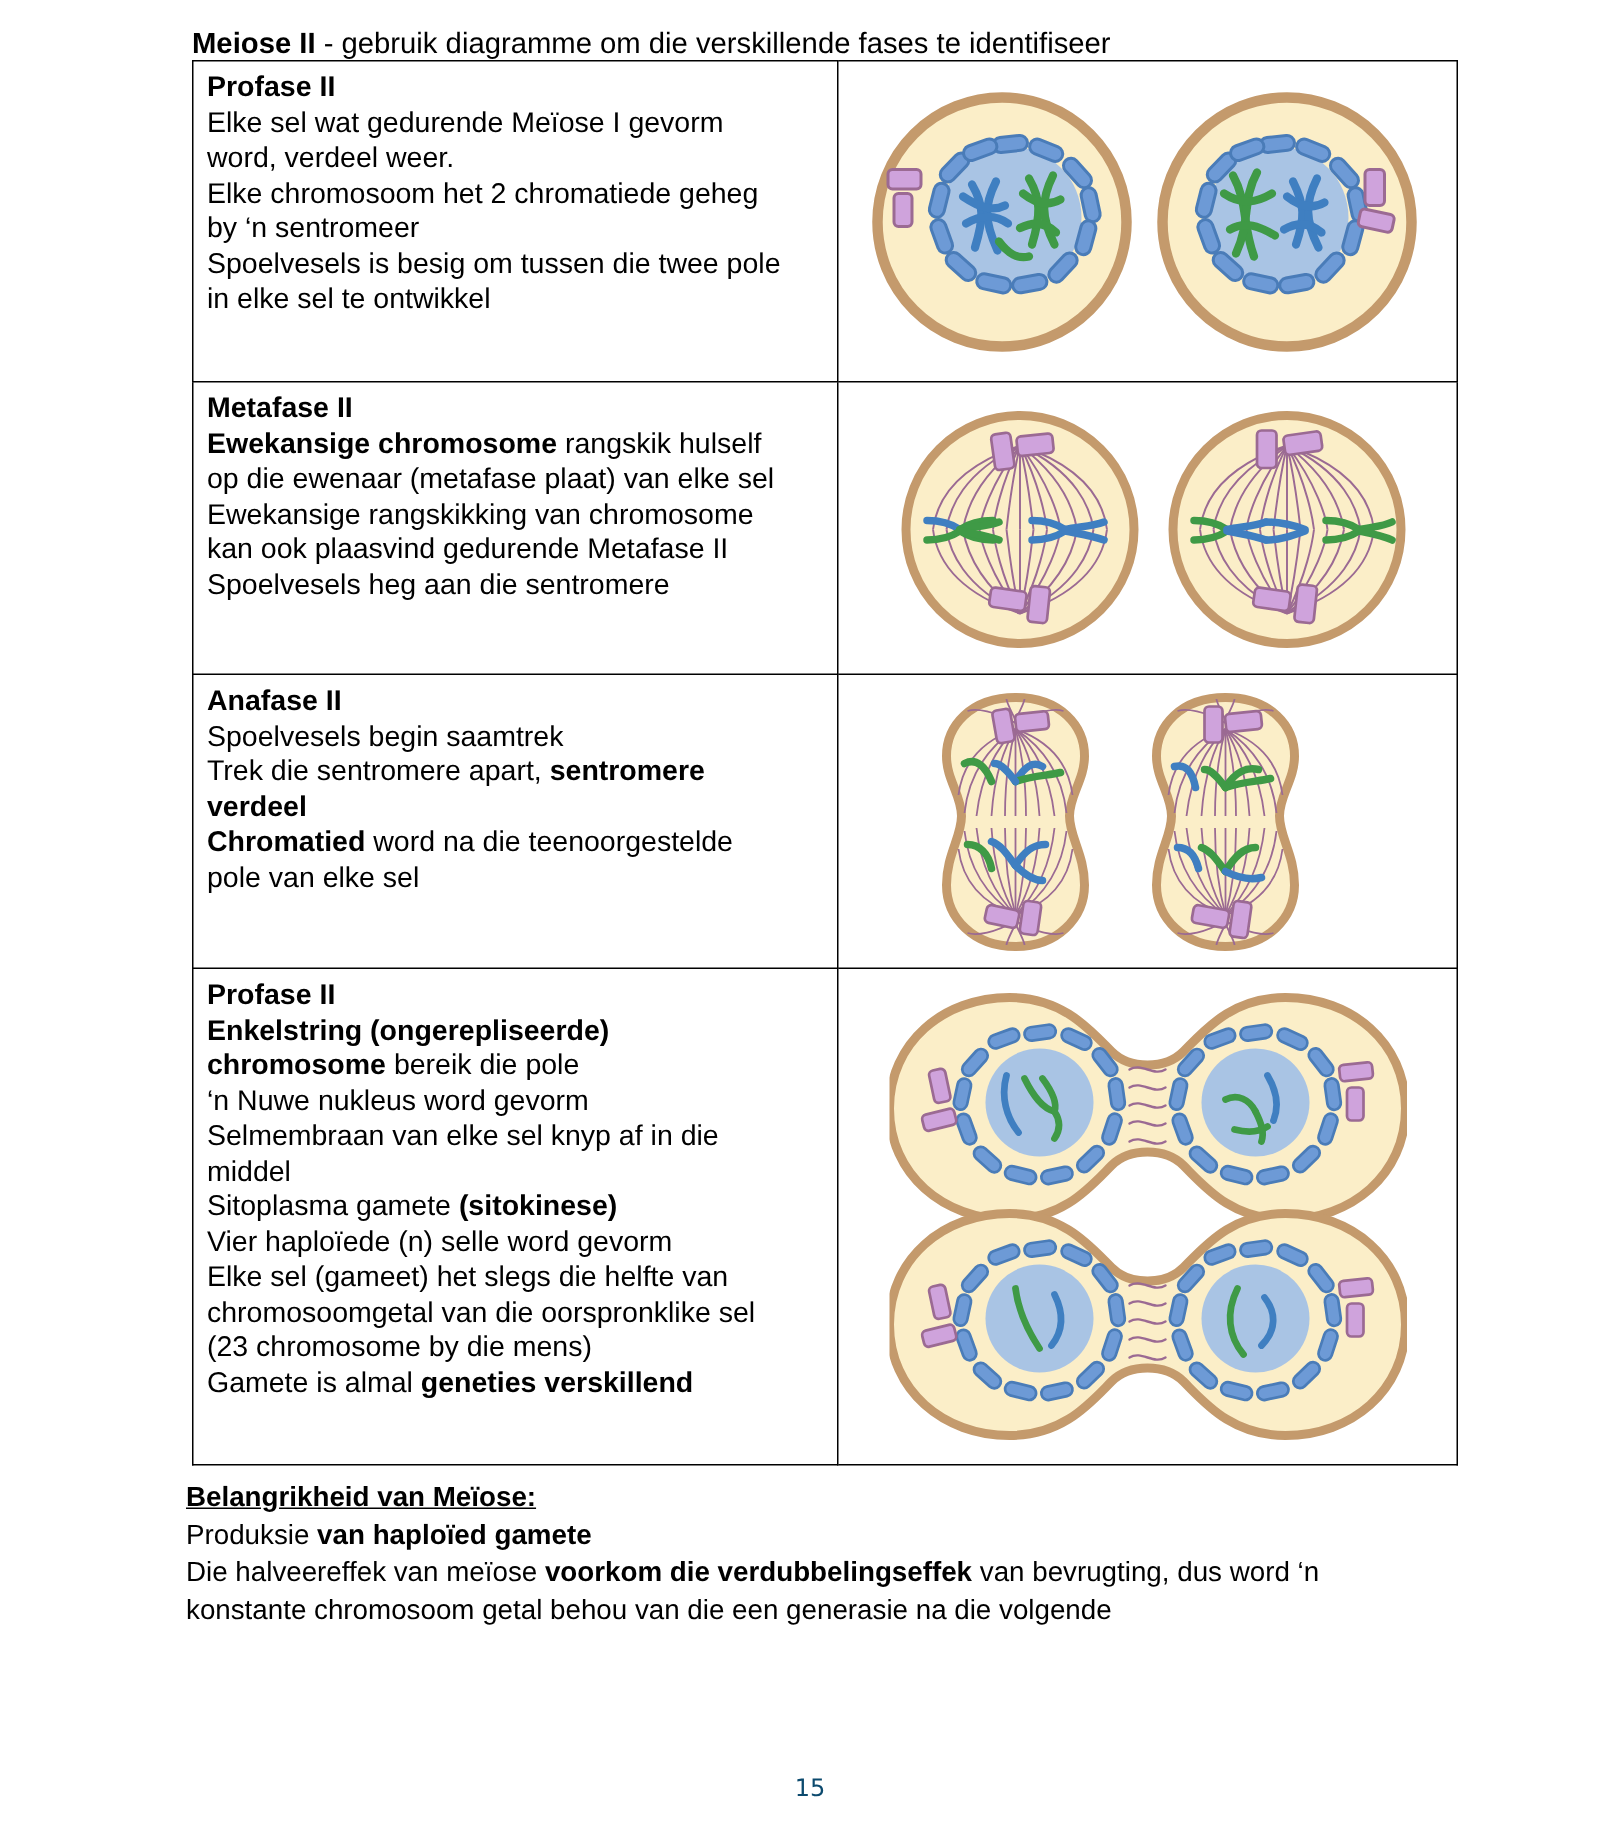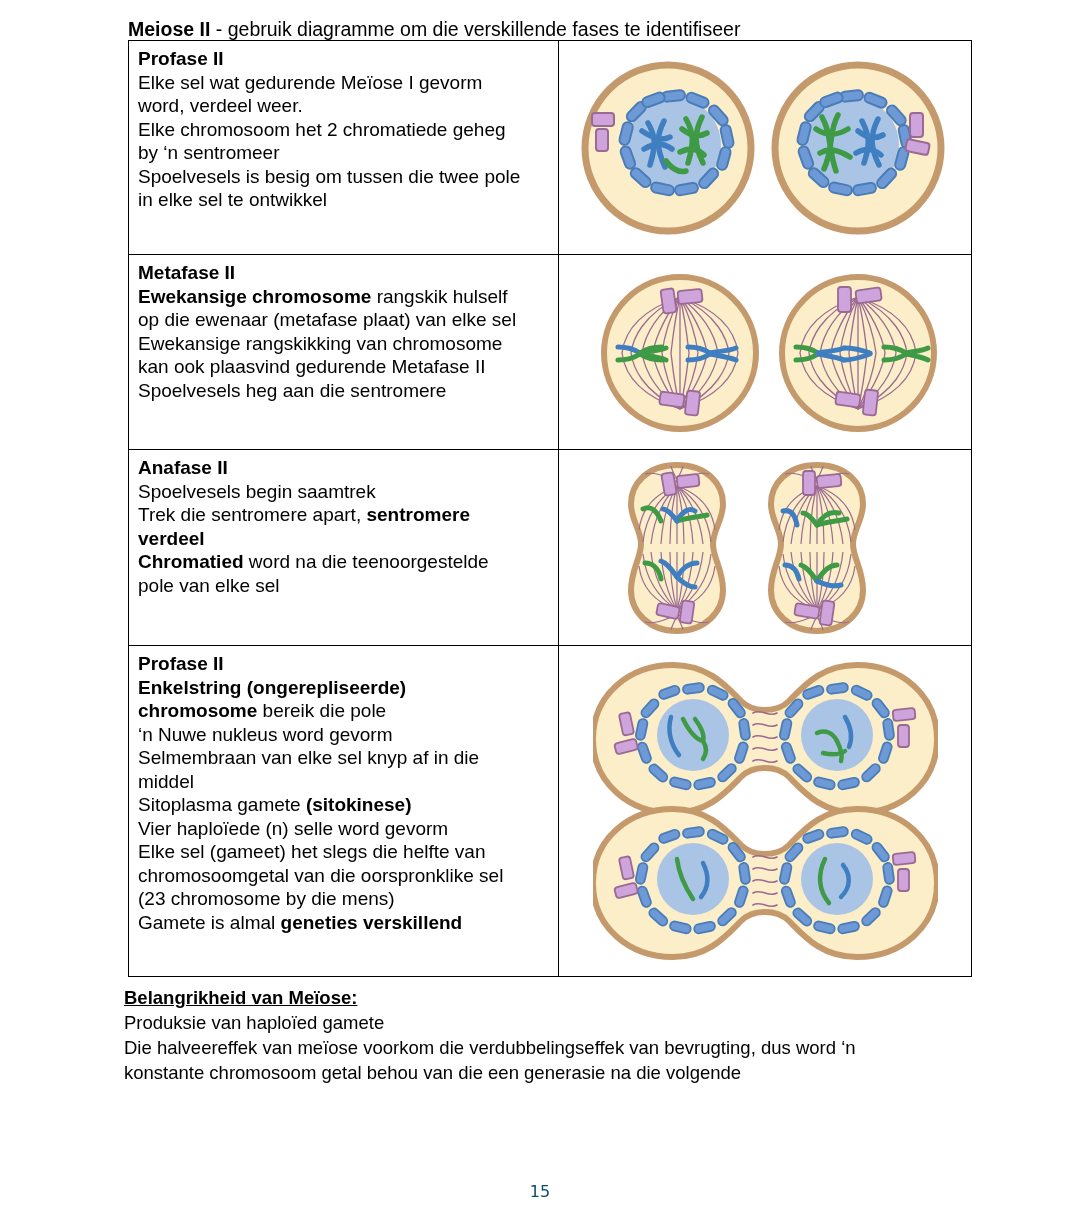--- a/index.html
+++ b/index.html
@@ -87,21 +87,21 @@
   
   .closing {
     position: absolute;
     left: 124px;
     top: 985px;
     width: 830px;
     font-size: 18.5px;
     line-height: 25px;
   }
   .closing .ln { display: block; }
-  .closing b { font-weight: normal; }
+  .closing b { font-weight: bold; }
   .closing .underlined {
     font-weight: bold;
     text-decoration: underline;
   }
 
   .page-number {
     position: absolute;
     left: 0;
     top: 1182px;
     width: 1080px;

